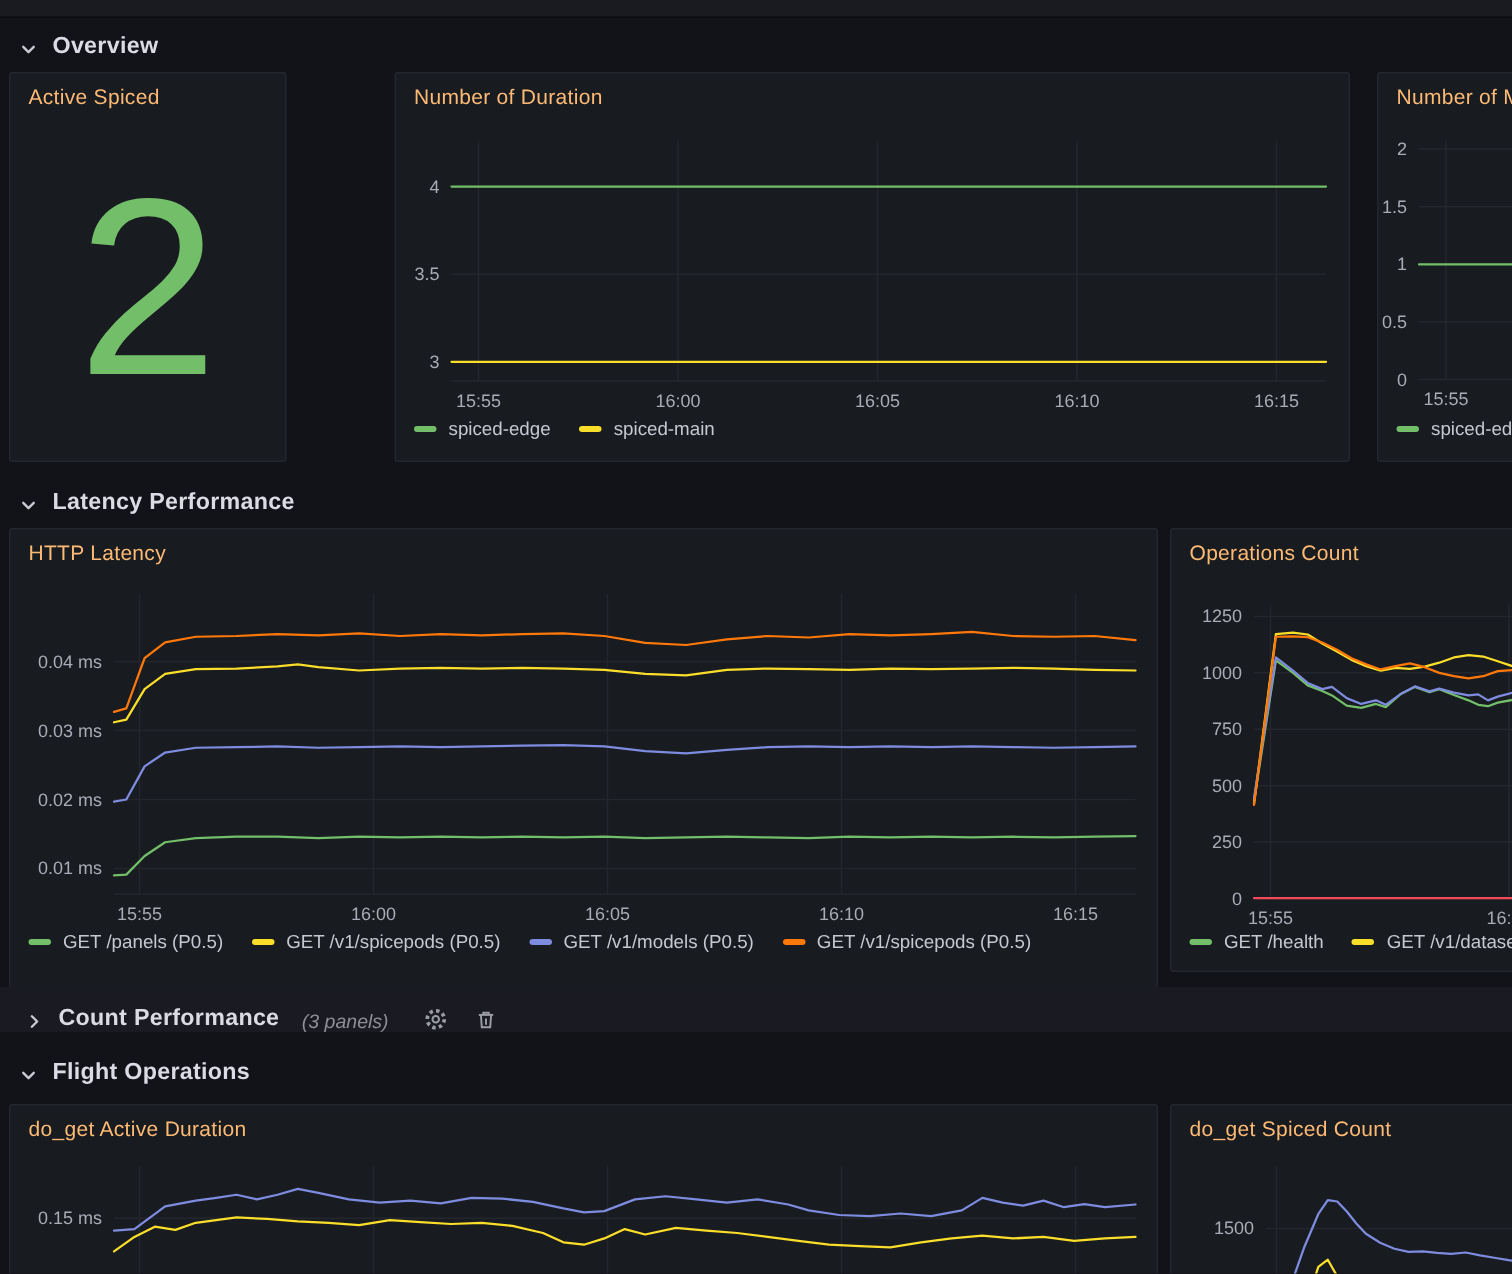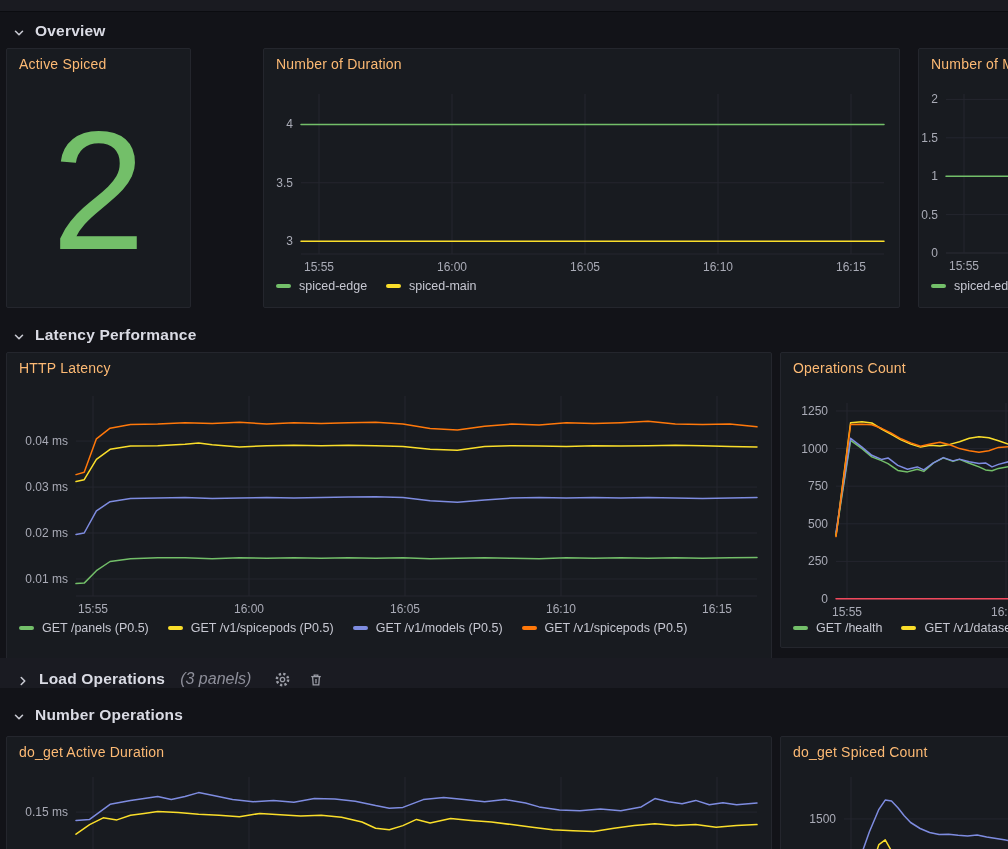--- a/index.html
+++ b/index.html
@@ -4,21 +4,21 @@
 <style>
   html,body{margin:0;padding:0}
   body{
     position:relative;width:1008px;height:849px;overflow:hidden;
     background:#121318;font-family:"Liberation Sans",sans-serif;
     -webkit-font-smoothing:antialiased;
   }
   .topstrip{position:absolute;left:0;top:0;width:1008px;height:12px;background:#1a1b21;border-bottom:1px solid #0b0c10;box-sizing:border-box}
   .row-header{position:absolute;display:flex;align-items:flex-end;gap:9px;color:#dadbe4;cursor:pointer}
   .row-header .rh-title{font-size:15.5px;font-weight:700;letter-spacing:.2px}
-  .row-header .rh-note{font-size:16px;font-style:italic;color:#8d8e99;margin-left:6px}
+  .row-header .rh-note{font-size:13px;font-style:italic;color:#8d8e99;margin-left:6px}
   .row-header svg.chev{flex:0 0 auto}
   .icon-btn{background:none;border:none;padding:0;margin:0;cursor:pointer;display:flex;align-items:center}
   .load-row{left:0;top:658px;width:1008px;height:30px;background:#1a1b22;padding-left:16px;box-sizing:border-box;gap:9px}
   .panel{position:absolute;background:#181b20;border:1px solid #24262d;border-radius:2px;box-sizing:border-box;overflow:hidden}
   .panel-title{position:absolute;left:12px;top:7px;font-size:14px;font-weight:500;color:#fdba74;letter-spacing:.2px;white-space:nowrap;z-index:2;cursor:pointer}
   .chart{position:absolute;left:0;top:0;right:0;bottom:0}
   .chart svg{display:block}
   .chart text{font-family:"Liberation Sans",sans-serif;font-size:12px;fill:#a9abb6}
   .legend{position:absolute;display:flex;align-items:center;gap:19px;font-size:12.5px;color:#c6c7d1;white-space:nowrap;z-index:2}
   .legend .litem{display:flex;align-items:center;cursor:pointer}
@@ -203,21 +203,21 @@
           <span>GET /v1/datasets</span>
         </span>
       </div>
     </div>
 </div>
 
 <div class="row-header load-row">
   <svg class="chev" width="14" height="14" viewBox="0 0 16 16">
       <path d="M6 4l4 4-4 4" fill="none" stroke="#c9cad3" stroke-width="1.8" stroke-linecap="round" stroke-linejoin="round"></path>
     </svg>
-  <span class="rh-title">Load Operations</span>
+  <span class="rh-title">Count Performance</span>
   <span class="rh-note">(3 panels)</span>
   <button class="icon-btn" style="margin-left:14px" title="">
     <svg width="17" height="17" viewBox="0 0 18 18">
       <circle cx="9" cy="9" r="6" fill="none" stroke="#9b9da6" stroke-width="2.6" stroke-dasharray="2.4 2.32"></circle>
       <circle cx="9" cy="9" r="2.3" fill="none" stroke="#9b9da6" stroke-width="1.4"></circle>
     </svg>
   </button>
   <button class="icon-btn" style="margin-left:8px" title="">
     <svg width="16" height="16" viewBox="0 0 16 16" fill="none" stroke="#9b9da6" stroke-width="1.3">
       <path d="M3.2 4.6h9.6"></path>
@@ -225,21 +225,21 @@
       <path d="M4.6 4.6l.6 8.2h5.6l.6-8.2"></path>
         <path d="M8 7v4.2"></path>
     </svg>
   </button>
 </div>
 
 <div class="row-header" style="left:12px;top:700px;height:24px">
   <svg class="chev" width="14" height="14" viewBox="0 0 16 16">
       <path d="M4 6l4 4 4-4" fill="none" stroke="#c9cad3" stroke-width="1.8" stroke-linecap="round" stroke-linejoin="round"></path>
     </svg>
-  <span class="rh-title">Number Operations</span>
+  <span class="rh-title">Flight Operations</span>
 </div>
 
 <div class="panel" style="left:6px;top:736px;width:766px;height:300px">
   <div class="panel-title">do_get Active Duration</div>
   <div class="chart">
       <svg width="764" height="298">
         <line x1="69" y1="75.09532062391685" x2="750" y2="75.09532062391685" stroke="#24262e" stroke-width="1"></line>
         <text x="61" y="79.09532062391685" text-anchor="end">0.15 ms</text>
         <line x1="86" y1="40" x2="86" y2="190" stroke="#24262e" stroke-width="1"></line>
         <line x1="242" y1="40" x2="242" y2="190" stroke="#24262e" stroke-width="1"></line>

